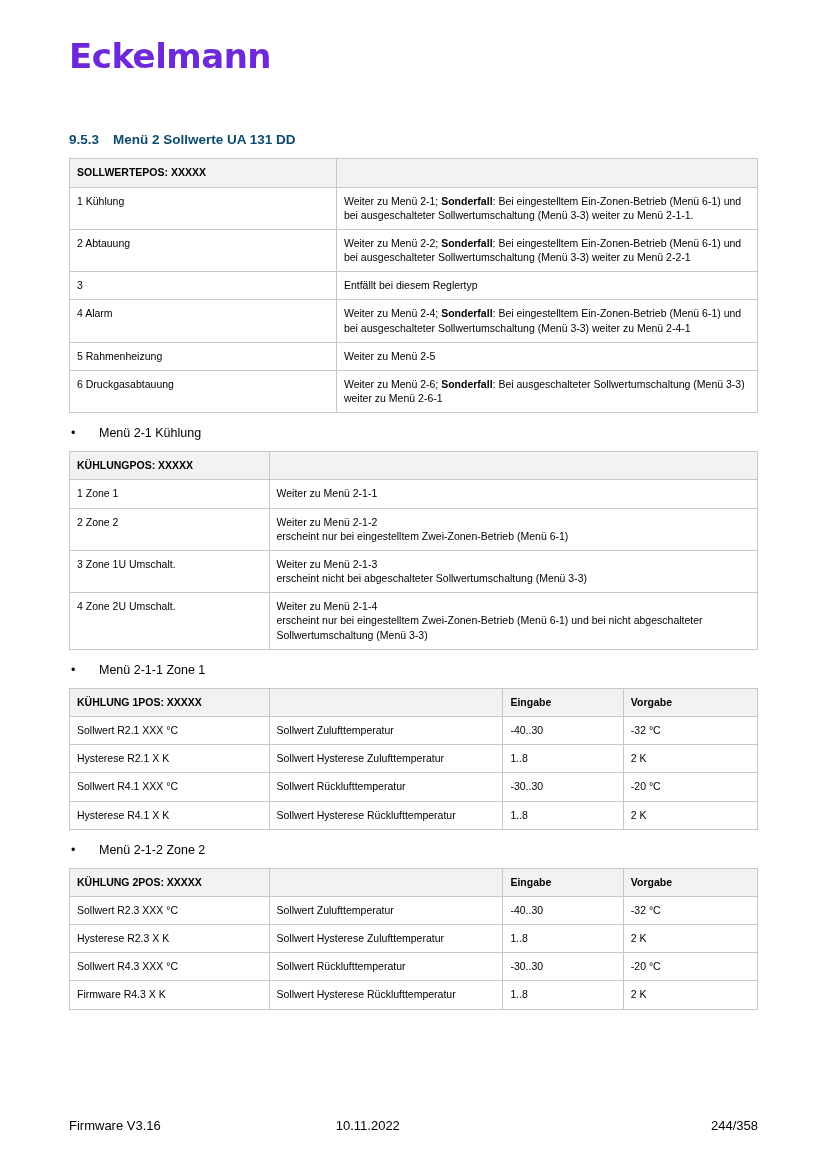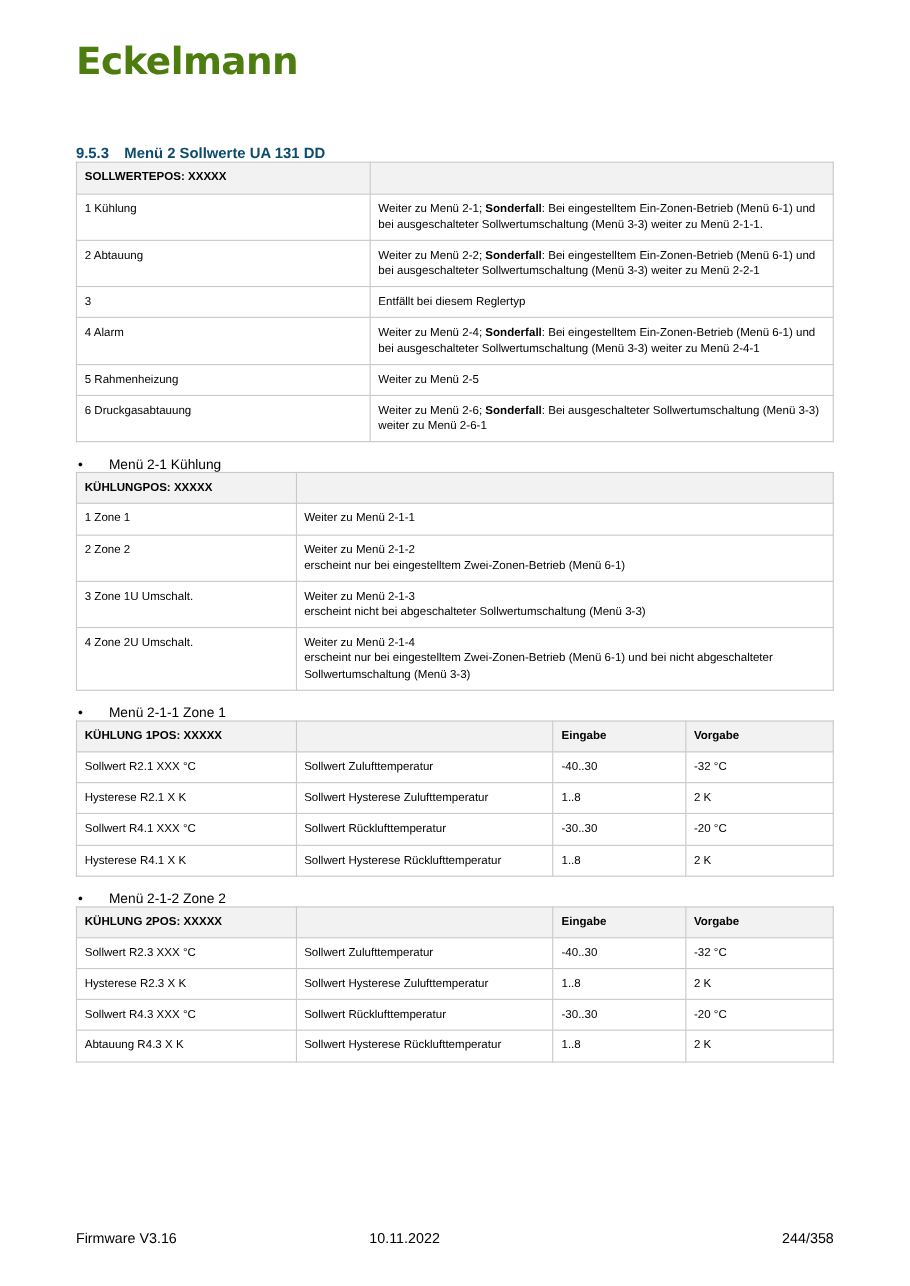--- a/index.html
+++ b/index.html
@@ -23,38 +23,39 @@
     position: absolute;
     left: 69px;
     top: 0;
     width: 689px;
   }
   .logo {
     font-family: "DejaVu Sans", sans-serif;
     font-weight: bold;
     font-size: 34px;
     letter-spacing: -0.5px;
-    color: #4d7c0f;
+    color: #6d28d9;
     margin-top: 38px;
     margin-bottom: 0;
     line-height: 1.1;
   }
   .section-heading {
     margin-top: 57px;
     font-size: 13.5px;
     font-weight: bold;
     color: #0c4a6e;
   }
   .section-heading .num {
     display: inline-block;
     min-width: 44px;
   }
   table.doc {
     border-collapse: collapse;
     width: 100%;
+    margin-top: 11px;
     table-layout: fixed;
     padding-left: 18px;
   }
   table.doc td, table.doc th {
     border: 1px solid #c8c8c8;
     padding: 6px 7px 7px 7px;
     font-size: 10.5px;
     line-height: 1.35;
     vertical-align: top;
     text-align: left;
@@ -262,21 +263,21 @@
             <td>1..8</td>
             <td>2 K</td>
           </tr>
           <tr>
             <td>Sollwert R4.3 XXX °C</td>
             <td>Sollwert Rücklufttemperatur</td>
             <td>-30..30</td>
             <td>-20 °C</td>
           </tr>
           <tr>
-            <td>Abtauung R4.3 X K</td>
+            <td>Firmware R4.3 X K</td>
             <td>Sollwert Hysterese Rücklufttemperatur</td>
             <td>1..8</td>
             <td>2 K</td>
           </tr>
         </tbody>
     </table>
 
   </div>
 
   <div class="footer">

